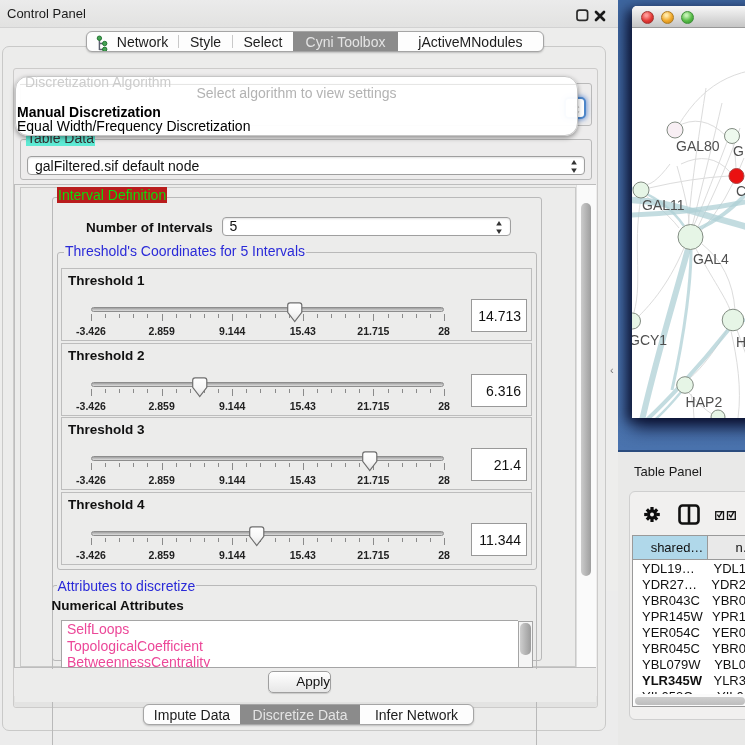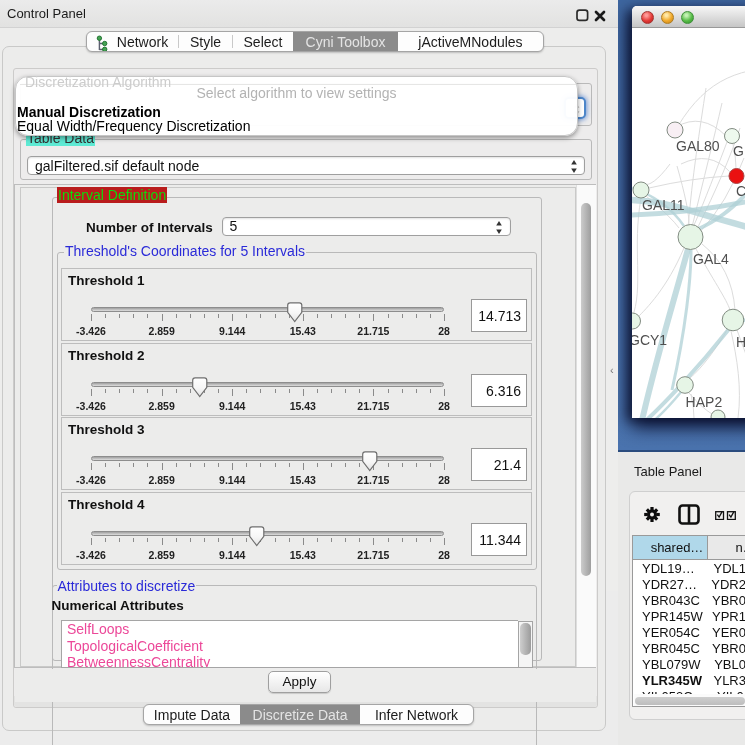--- a/index.html
+++ b/index.html
@@ -41,21 +41,21 @@
 .scalelbl { position:absolute; top:56px; font-size:10.5px; font-weight:bold; color:#222; transform:translateX(-50%); }
 
 
 #numlist { left:61px; top:620px; width:457px; height:48px; background:#fff; border:1px solid #a5a5a5; border-right:none; overflow:hidden; }
 #numlist .it { padding-left:5px; font-size:14px; height:16.5px; line-height:16.5px; color:#ec4899; }
 
 
 #popup { left:15px; top:76px; width:563px; height:60px; background:rgba(255,255,255,0.97); border:1px solid #c6c6c6; border-radius:13px; box-shadow:0 2px 5px rgba(0,0,0,0.4); font-size:14px; }
 
 
-#apply { left:268px; top:671px; width:63px; height:22px; background:linear-gradient(#ffffff,#e7e7e7); border:1px solid #9f9f9f; border-radius:5px; text-align:center; font-size:13.5px; padding-top:2px; box-shadow:0 1px 1px rgba(0,0,0,0.15); }
+#apply { left:268px; top:671px; width:63px; height:22px; background:linear-gradient(#ffffff,#e7e7e7); border:1px solid #9f9f9f; border-radius:5px; text-align:right; font-size:13.5px; padding-top:2px; box-shadow:0 1px 1px rgba(0,0,0,0.15); }
 
 
 #desktop { left:618px; top:0; width:127px; height:452px; background:linear-gradient(#3e66a0,#4a73ae); border-bottom:2px solid #2b4c7e; overflow:hidden; }
 #netwin { position:absolute; left:14px; top:6px; width:240px; height:412px; background:#fff; border-radius:5px 5px 0 0; box-shadow:-6px 3px 12px rgba(0,0,25,0.6), 0 10px 18px rgba(0,0,30,0.75); }
 #netwin .titlebar { position:absolute; left:0; top:0; width:100%; height:22px; background:linear-gradient(#f7f7f7,#c6c6c6); border-bottom:1px solid #999; border-radius:5px 5px 0 0; }
 .mac { position:absolute; top:5px; width:13px; height:13px; border-radius:50%; }
 #mac-r { left:9px;  background:radial-gradient(circle at 40% 30%, #ff9a98 10%, #e33a36 55%, #b01d1c); border:1px solid #a33532;}
 #mac-y { left:29px; background:radial-gradient(circle at 40% 30%, #ffe9a8 10%, #f0a829 55%, #c07d16); border:1px solid #ad7c22;}
 #mac-g { left:49px; background:radial-gradient(circle at 40% 30%, #c4f2b4 10%, #57bb47 55%, #2e8f2a); border:1px solid #3f8f3a;}
 

